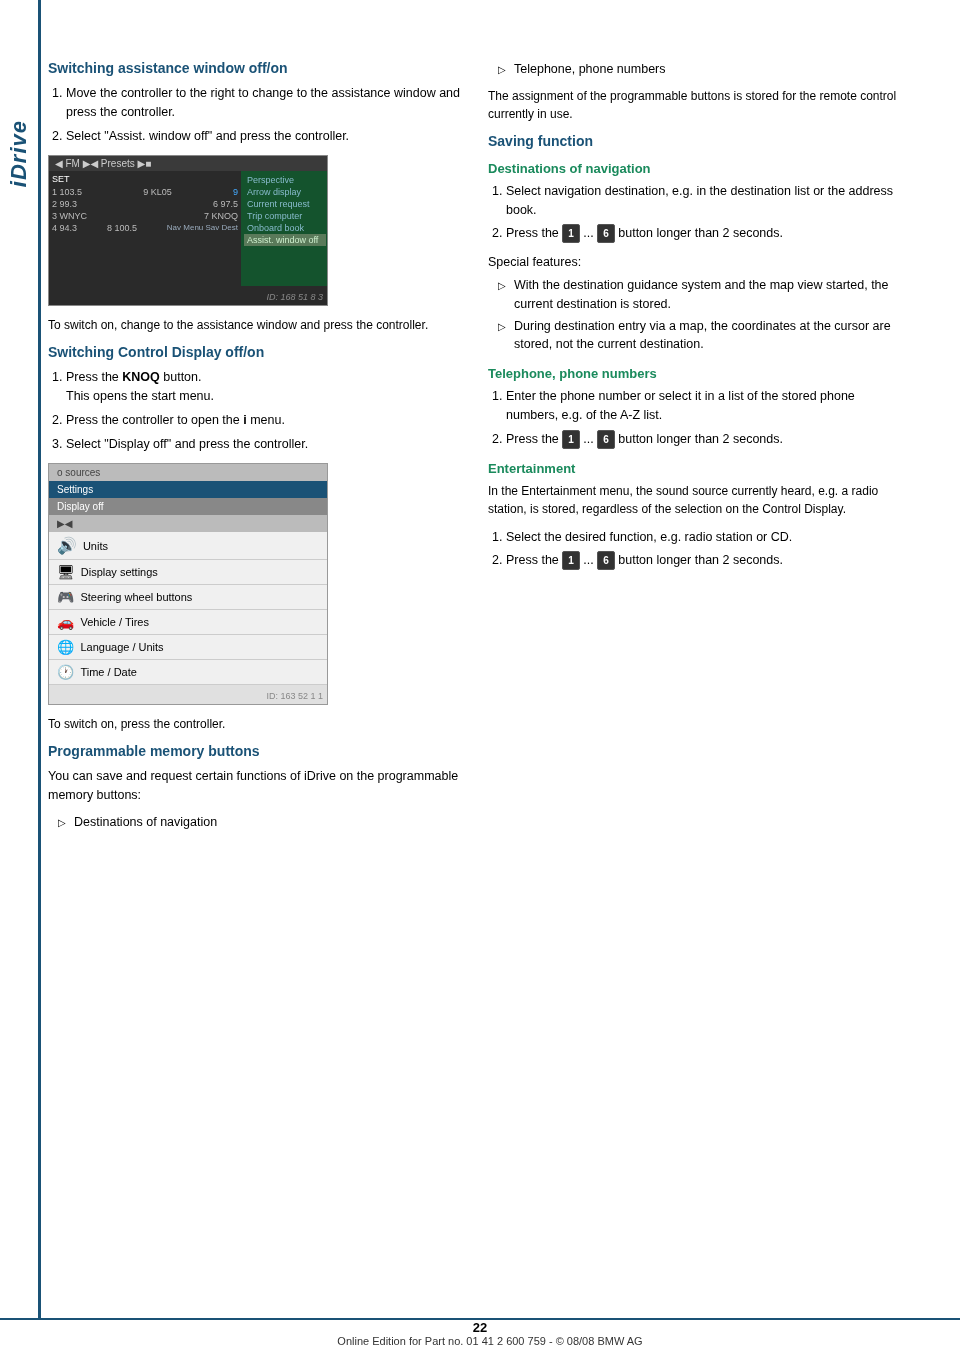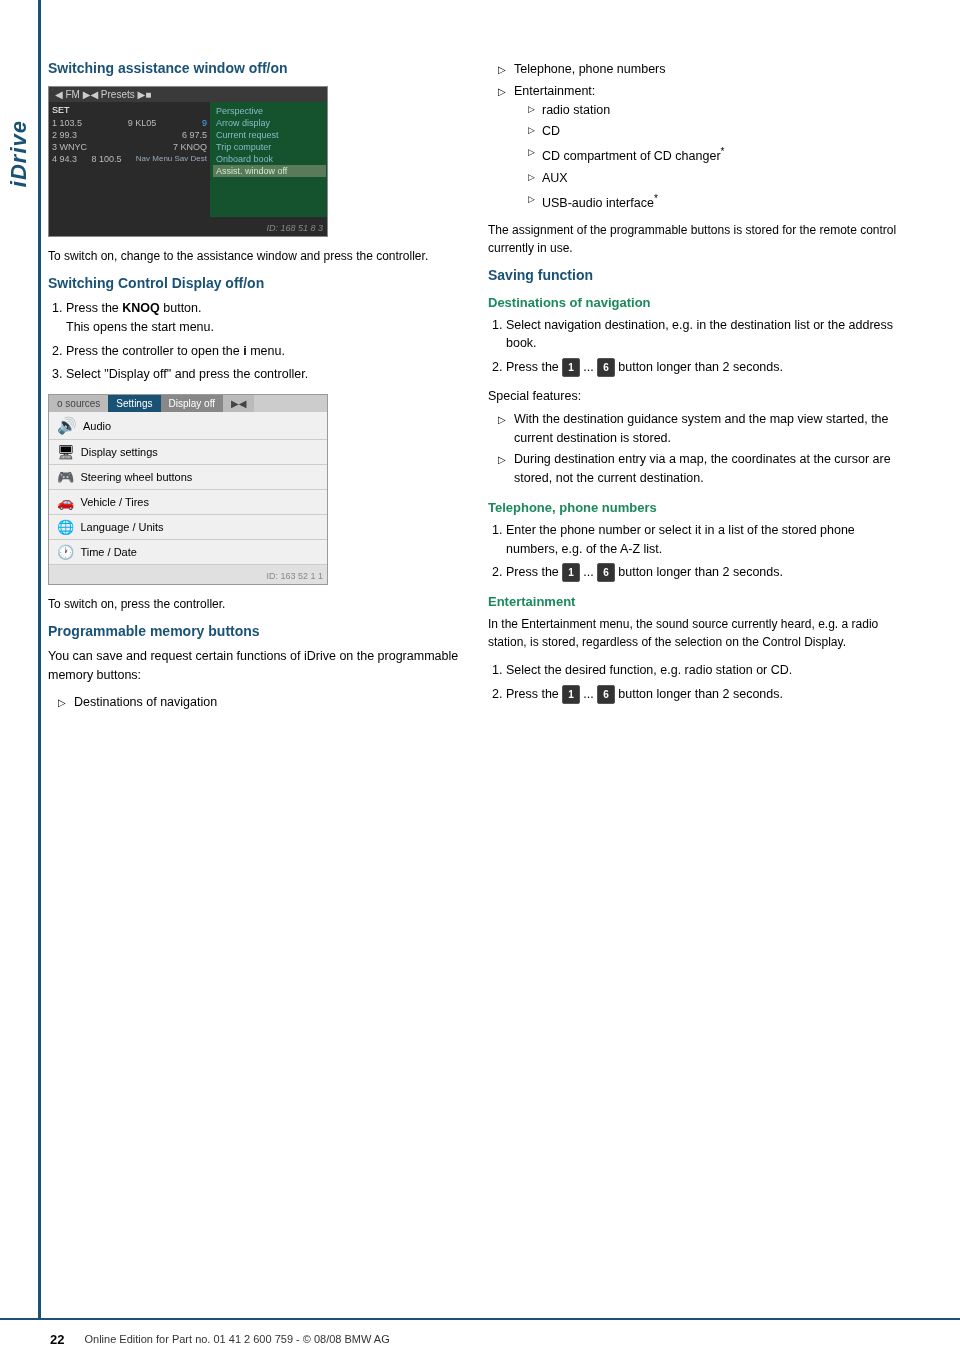--- a/index.html
+++ b/index.html
@@ -131,21 +131,21 @@
       font-size: 10px;
       padding: 2px 6px;
       display: flex;
       align-items: center;
     }
     .radio-body {
       display: flex;
       flex: 1;
     }
     .radio-left {
-      width: 161px;
+      width: 192px;
       padding: 3px;
       color: #ccc;
       font-size: 9px;
     }
     .radio-left .set-label {
       color: #fff;
       font-size: 9px;
       margin-bottom: 2px;
     }
     .radio-row {
@@ -173,20 +173,21 @@
     }
     
     .settings-screen {
       width: 280px;
       background: #e8e8e8;
     }
     .settings-tab-bar {
       display: flex;
       background: #ccc;
       font-size: 10px;
+      flex-direction: column;
     }
     .settings-tab {
       padding: 3px 8px;
       background: #bbb;
       color: #444;
       font-size: 10px;
     }
     .settings-tab.active {
       background: #1a5276;
       color: #fff;
@@ -226,20 +227,21 @@
       position: absolute;
       bottom: 0;
       left: 0;
       right: 0;
       height: 40px;
       border-top: 2px solid #1a5276;
       display: flex;
       align-items: center;
       padding: 0 30px 0 50px;
       background: #fff;
+      flex-direction: column;
     }
     .page-number {
       font-size: 13px;
       font-weight: bold;
       margin-right: 20px;
     }
     .footer-text {
       font-size: 11px;
       color: #333;
     }
@@ -280,20 +282,24 @@
   <div class="side-tab">
     <span class="side-tab-label">iDrive</span>
   </div>
 
   <div class="main-content">
 
     <div class="left-column">
 
       <div>
         <div class="section-heading">Switching assistance window off/on</div>
+        <ol>
+          <li>Move the controller to the right to change to the assistance window and press the controller.</li>
+          <li>Select "Assist. window off" and press the controller.</li>
+        </ol>
 
         <div class="screenshot-box" style="width:280px; padding:0;">
           <div class="radio-screen">
             <div class="radio-header">
               <span>◀ FM ▶</span>
               <span>◀ Presets ▶</span>
               <span>■</span>
             </div>
             <div class="radio-body">
               <div class="radio-left">
@@ -345,21 +351,21 @@
 
         <div class="screenshot-box settings-screen" style="border:1px solid #999;">
           <div class="settings-tab-bar">
             <div class="settings-tab">o sources</div>
             <div class="settings-tab active">Settings</div>
             <div class="settings-tab display-off">Display off</div>
             <div class="settings-tab">▶◀</div>
           </div>
           <div class="settings-item">
             <span style="font-size:16px;">🔊</span>
-            <span>Audio</span>
+            <span>Units</span>
           </div>
           <div class="settings-item">
             <span style="font-size:14px;">🖥</span>
             <span>Display settings</span>
           </div>
           <div class="settings-item">
             <span style="font-size:14px;">🎮</span>
             <span>Steering wheel buttons</span>
           </div>
           <div class="settings-item">
@@ -389,29 +395,20 @@
           <li>Destinations of navigation</li>
         </ul>
       </div>
 
     </div>
 
     <div class="right-column">
 
       <ul class="arrow-list">
         <li>Telephone, phone numbers</li>
-        <li>Entertainment:
-          <ul class="arrow-list sub-list">
-            <li>radio station</li>
-            <li>CD</li>
-            <li>CD compartment of CD changer<sup>*</sup></li>
-            <li>AUX</li>
-            <li>USB-audio interface<sup>*</sup></li>
-          </ul>
-        </li>
       </ul>
 
       <p class="note-text">The assignment of the programmable buttons is stored for the remote control currently in use.</p>
 
       <div class="section-heading">Saving function</div>
 
       <div class="sub-heading">Destinations of navigation</div>
       <ol>
         <li>Select navigation destination, e.g. in the destination list or the address book.</li>
         <li>Press the <span class="btn-indicator">1</span> ... <span class="btn-indicator">6</span> button longer than 2 seconds.</li>

